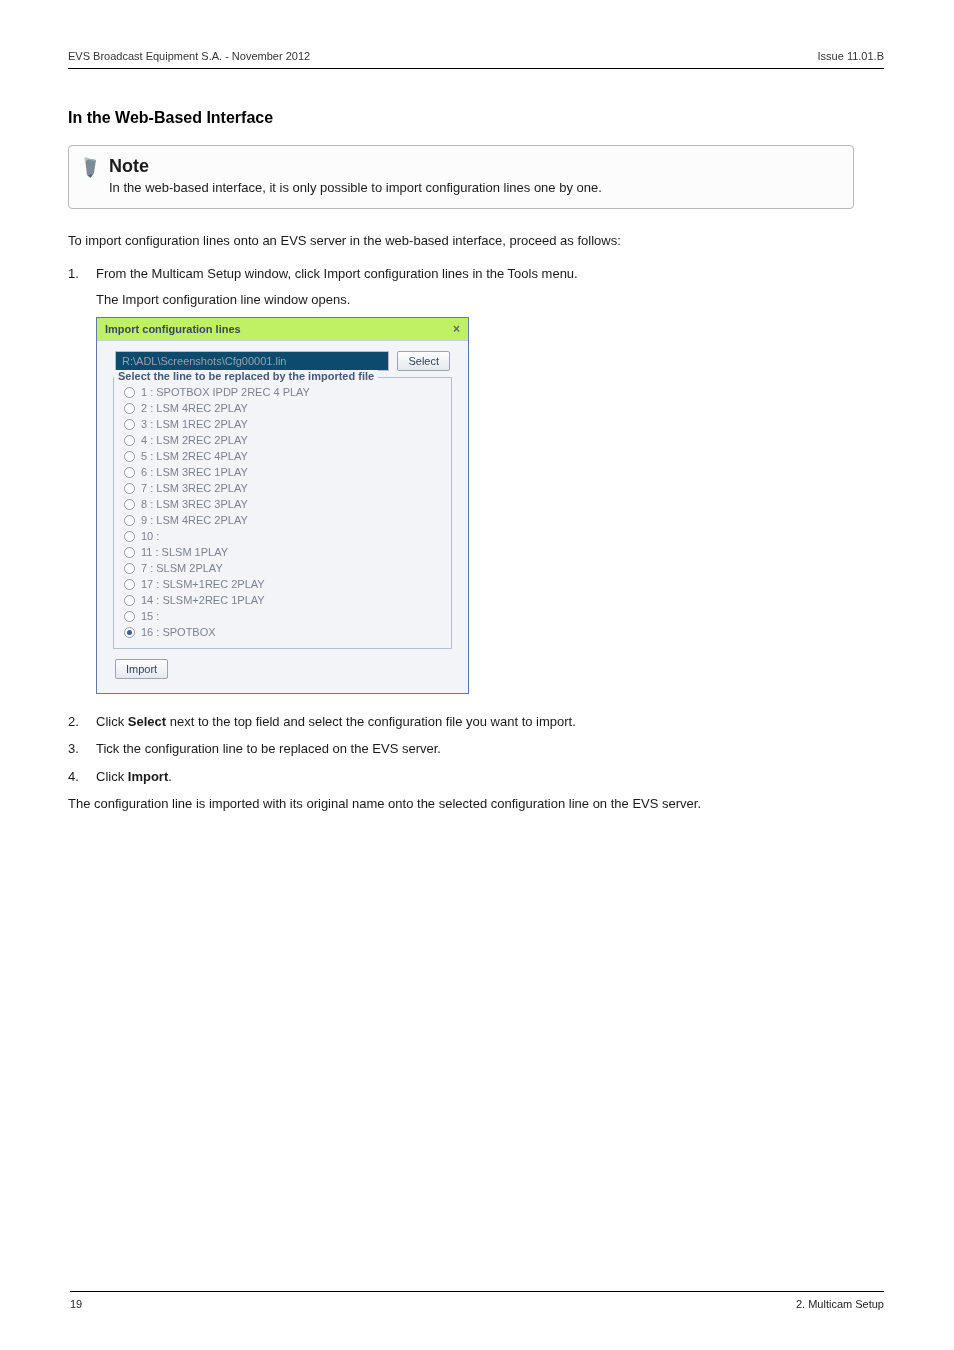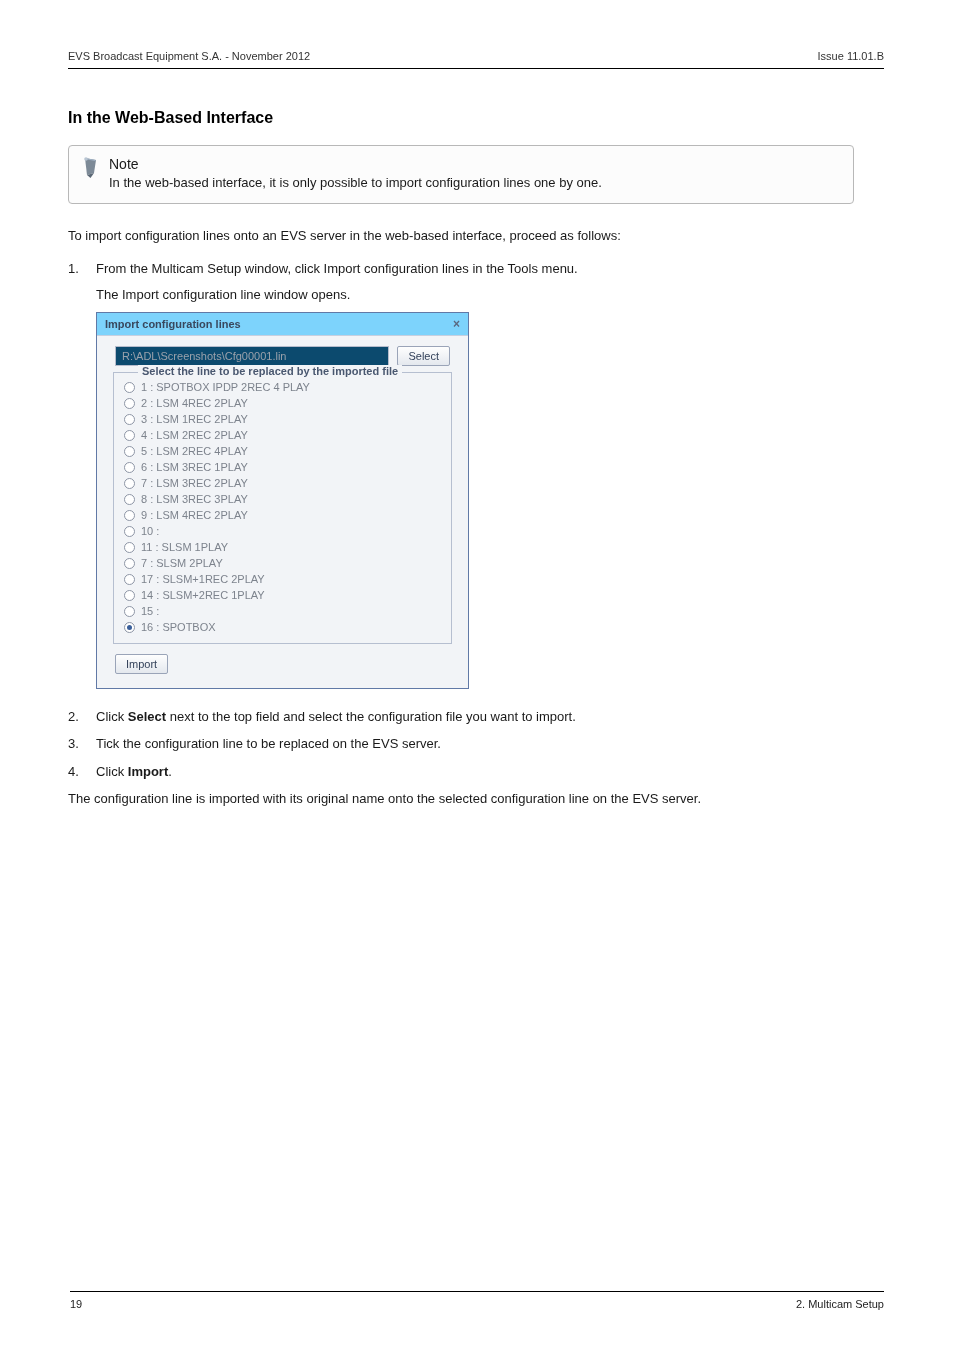--- a/index.html
+++ b/index.html
@@ -45,42 +45,42 @@
     align-items: flex-start;
     margin-bottom: 22px;
   }
   .note-icon {
     width: 16px;
     height: 22px;
     flex-shrink: 0;
     margin-top: 1px;
   }
   .note-body { flex: 1; }
-  .note-title { font-weight: normal; margin-bottom: 2px; font-size: 14px; }
+  .note-title { font-weight: bold; margin-bottom: 2px; font-size: 18px; }
   .note-text { font-size: 13px; line-height: 1.45; }
   .para { font-size: 13px; line-height: 1.5; margin-bottom: 14px; }
   ol.steps { list-style: none; margin-left: 0; }
   ol.steps > li { display: flex; gap: 10px; margin-bottom: 8px; font-size: 13px; line-height: 1.5; }
   .step-num { min-width: 18px; }
   .step-sub { margin-left: 28px; margin-bottom: 10px; font-size: 13px; }
   .dialog {
     margin-left: 28px;
     width: 373px;
     border: 1px solid #6179a6;
     background: #f2f4f7;
     font-family: Verdana, Tahoma, sans-serif;
     font-size: 11px;
     color: #6d7580;
     margin-bottom: 18px;
   }
   .dialog-titlebar {
     display: flex;
     justify-content: space-between;
     align-items: center;
-    background: #7dd3fc;
+    background: #bef264;
     border-bottom: 1px solid #c6d0e0;
     padding: 4px 8px 4px 8px;
     font-weight: bold;
     color: #39485e;
   }
   .close-x { cursor: default; color: #5a6880; font-size: 12px; }
   .dialog-body { padding: 10px 12px 12px 12px; }
   .path-row { display: flex; gap: 8px; margin: 0 6px 6px 6px; }
   .path-input {
     flex: 1;
@@ -104,21 +104,21 @@
   }
   .fieldset {
     border: 1px solid #b6bfd0;
     margin: 6px 4px 10px 4px;
     padding: 6px 10px 8px 10px;
     position: relative;
   }
   .legend {
     position: absolute;
     top: -8px;
-    left: 24px;
+    left: 0;
     background: #f2f4f7;
     padding: 0 4px;
     font-weight: bold;
     color: #4a5870;
     font-size: 11px;
   }
   .radio-row {
     display: flex;
     align-items: flex-end;
     gap: 6px;

